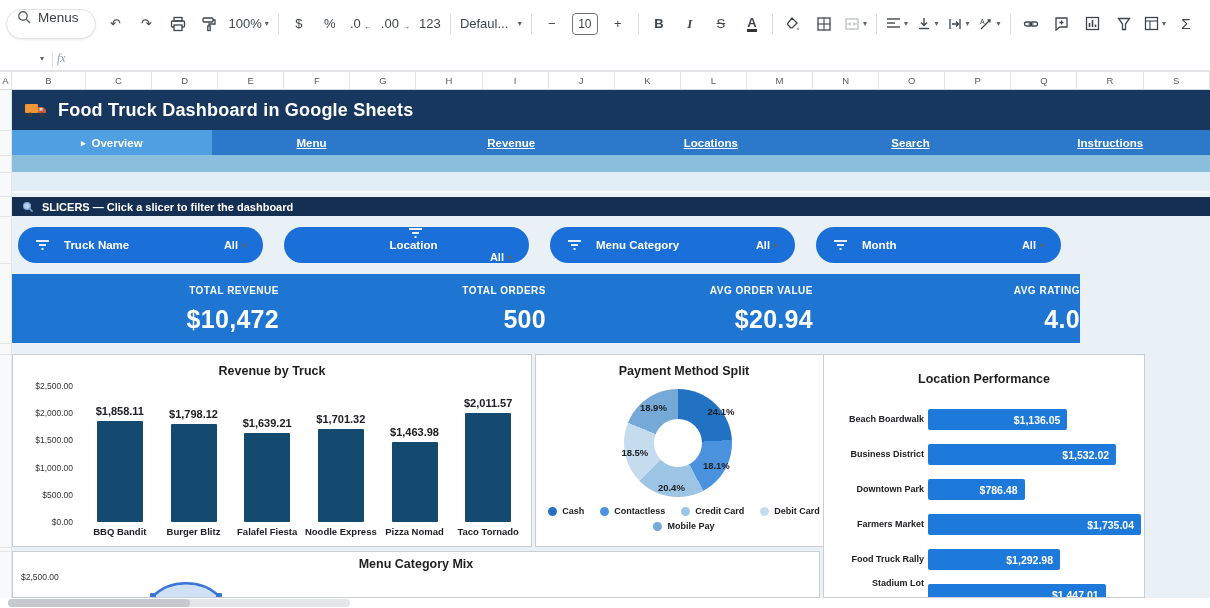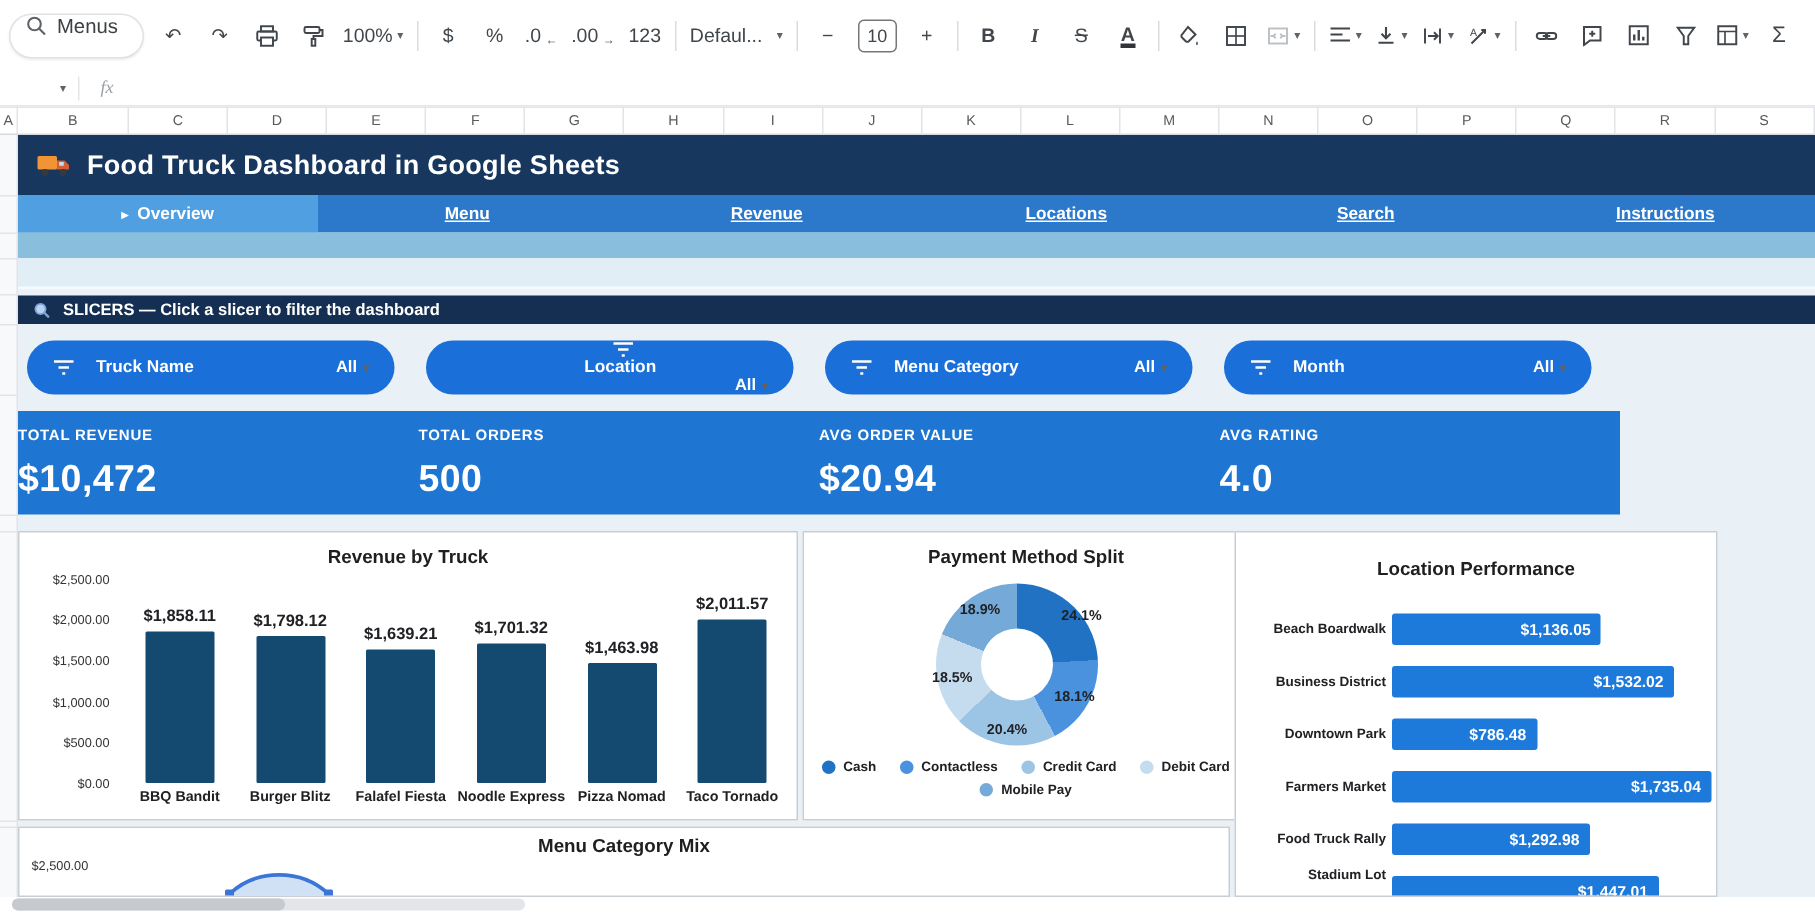--- a/index.html
+++ b/index.html
@@ -23,21 +23,21 @@
     display:inline-flex; align-items:center; justify-content:center; font-size:12px; }
   .disabled { color:#b9bcc1; }
   .tinyarrow { font-size:8px; position:relative; top:3px; }
   svg.icon { display:block; }
 
   
   #formula-bar { position:absolute; left:0; top:47px; width:1210px; height:24px; background:#fff;
     border-bottom:1px solid #e3e5e8; display:flex; align-items:center; }
   #name-box { width:52px; display:flex; justify-content:flex-end; padding-right:8px; }
   #fx-label { font-style:italic; color:#9aa0a6; font-size:12px; font-family:"Liberation Serif", serif;
-    padding-left:14px; border-left:1px solid #e3e5e8; height:16px; display:flex; align-items:center; }
+    padding-left:4px; border-left:1px solid #e3e5e8; height:16px; display:flex; align-items:center; }
 
   
   #col-headers { position:absolute; left:0; top:71px; width:1210px; height:19px; display:flex; background:#fff; }
   .col-h { border-right:1px solid #e2e4e7; border-top:1px solid #e2e4e7; border-bottom:1px solid #d7dadd;
     font-size:9.5px; color:#575b5f; display:flex; align-items:center; justify-content:center; }
 
   
   #sheet { position:absolute; left:0; top:90px; width:1210px; height:508px; background:#e9f1f7; overflow:hidden; }
   #gutter { position:absolute; left:0; top:0; width:12px; height:508px; background:#f8f9fa; border-right:1px solid #e2e4e7; }
   .gutter-line { position:absolute; left:0; width:12px; height:1px; background:#e2e4e7; }
@@ -60,21 +60,21 @@
   #slicer-banner { position:absolute; left:12px; top:107px; width:1198px; height:19px; background:#152f52;
     display:flex; align-items:center; gap:8px; padding-left:10px; color:#fff; font-size:11px; font-weight:bold; }
 
   .slicer-pill { position:absolute; top:137px; width:245px; height:36px; background:#1a6fd8; border-radius:18px;
     display:flex; align-items:center; color:#fff; }
   .slicer-pill .flt { margin-left:17px; }
   .slicer-pill .lbl { margin-left:14px; font-size:11.5px; font-weight:bold; }
   .slicer-pill .val { margin-left:auto; margin-right:17px; font-size:11px; font-weight:bold; display:flex; align-items:center; gap:4px;}
 
   #kpi-band { position:absolute; left:12px; top:184px; width:1068px; height:69px; background:#1e76d2; display:flex; }
-  .kpi { flex:1; display:flex; flex-direction:column; align-items:flex-start; padding-top:11px; color:#fff; }
+  .kpi { flex:1; display:flex; flex-direction:column; align-items:flex-end; padding-top:11px; color:#fff; }
   .kpi .k-label { font-size:10px; font-weight:bold; letter-spacing:.5px; }
   .kpi .k-value { font-size:25px; font-weight:bold; margin-top:9px; letter-spacing:.3px; }
 
   .card { position:absolute; background:#fff; border:1px solid #c9ced3; overflow:hidden; }
   .card-title { position:absolute; left:0; right:0; text-align:center; font-size:12.5px; font-weight:bold; color:#1f1f1f; }
 
   #card-revenue { left:12px; top:264px; width:520px; height:193px; }
   #card-payment { left:535px; top:264px; width:298px; height:193px; }
   #card-location { left:823px; top:264px; width:322px; height:244px; }
   #card-menu { left:12px; top:461px; width:808px; height:47px; }

